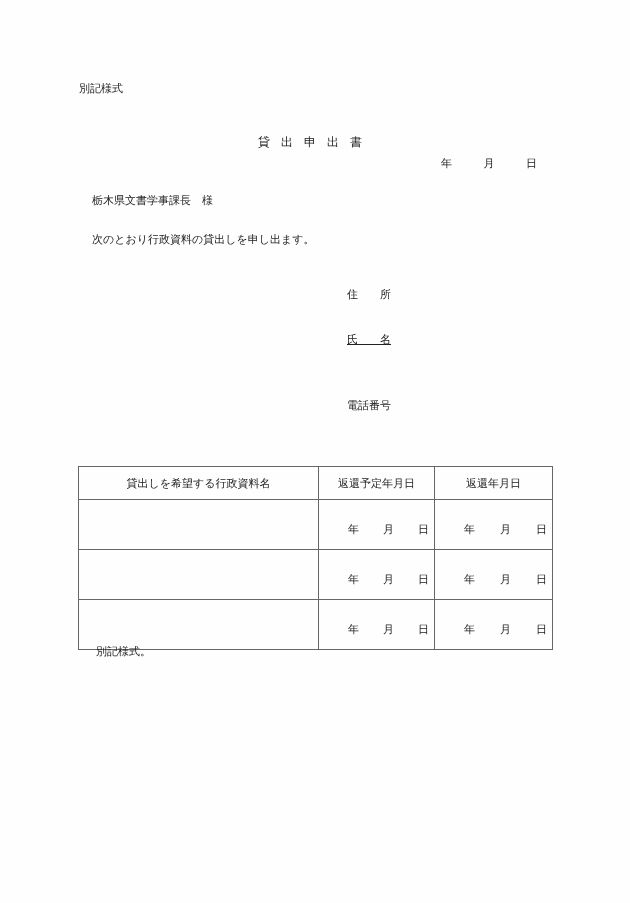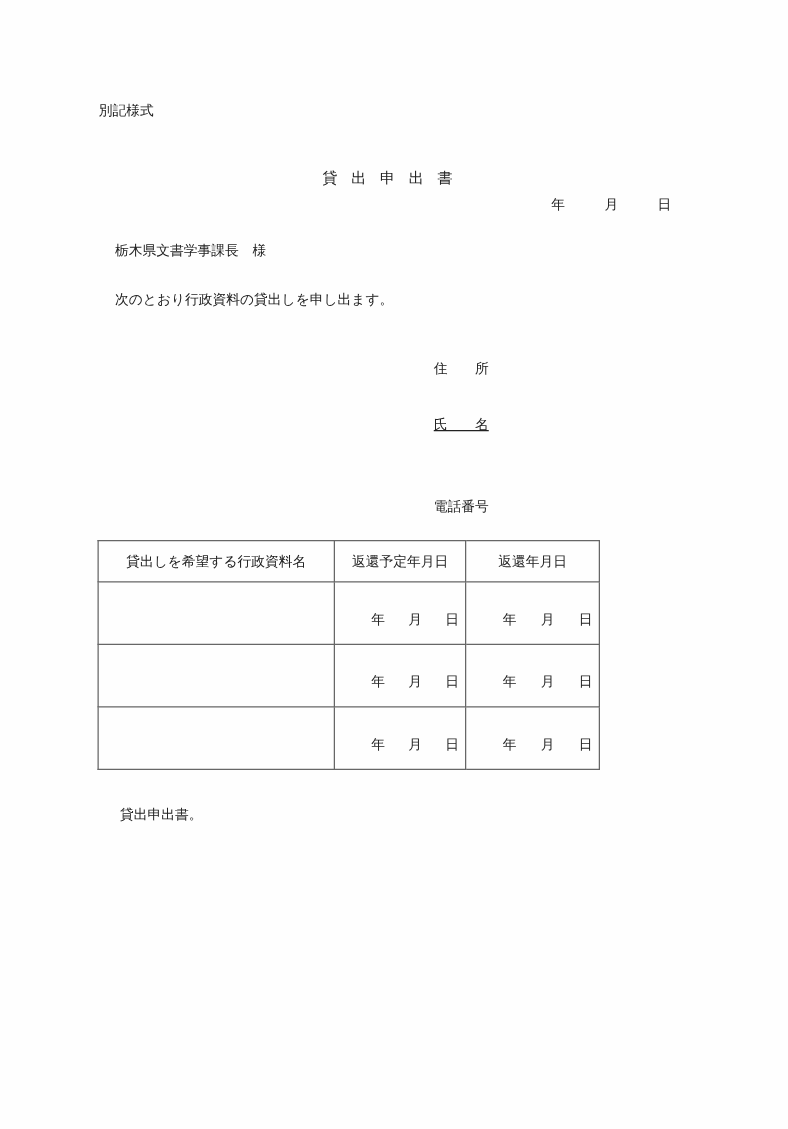--- a/index.html
+++ b/index.html
@@ -9,21 +9,21 @@
   .form-label { left: 79px; top: 81px; }
   .title { left: 258px; top: 134px; letter-spacing: 11px; font-size: 12px; text-align: center; }
   .date-line { left: 441px; top: 156px; }
   .date-line span { display: inline-block; }
   .addressee { left: 92px; top: 193px; }
   .body-text { left: 92px; top: 232px; }
   .field { left: 347px; }
   .field-address { top: 287px; }
   .field-name { top: 332px; text-decoration: underline; }
   .field-phone { top: 398px; }
-  table.loan { position: absolute; left: 78px; top: 432px; border-collapse: collapse; width: 402px; }
+  table.loan { position: absolute; left: 78px; top: 466px; border-collapse: collapse; width: 475px; }
   table.loan td, table.loan th { border: 1px solid #666; font-weight: normal; font-size: 11px; padding: 0; }
   table.loan th { height: 32px; text-align: center; }
   table.loan td { height: 49px; vertical-align: bottom; }
   .c1 { width: 239px; }
   .c2 { width: 115px; }
   .c3 { width: 117px; }
   .ymd { display: flex; justify-content: space-between; padding: 0 5px 12px 29px; }
   .notes { left: 79px; top: 642px; line-height: 19px; }
   .note-indent { padding-left: 17px; }
   .note2 { padding-left: 9px; }
@@ -102,14 +102,14 @@
             <span>年</span>
             <span>月</span>
             <span>日</span>
           </div>
         </td>
   </tr>
 </tbody>
   </table>
 
 <div class="abs notes">
-  <div class="note-indent">貸出申出書。</div>
+  <div class="note-indent">別記様式。</div>
 </div>
 
 </body></html>

